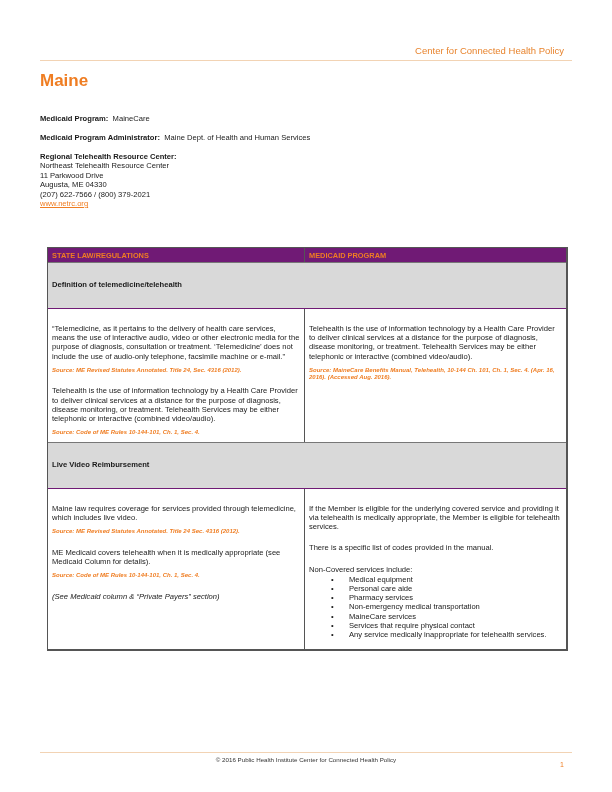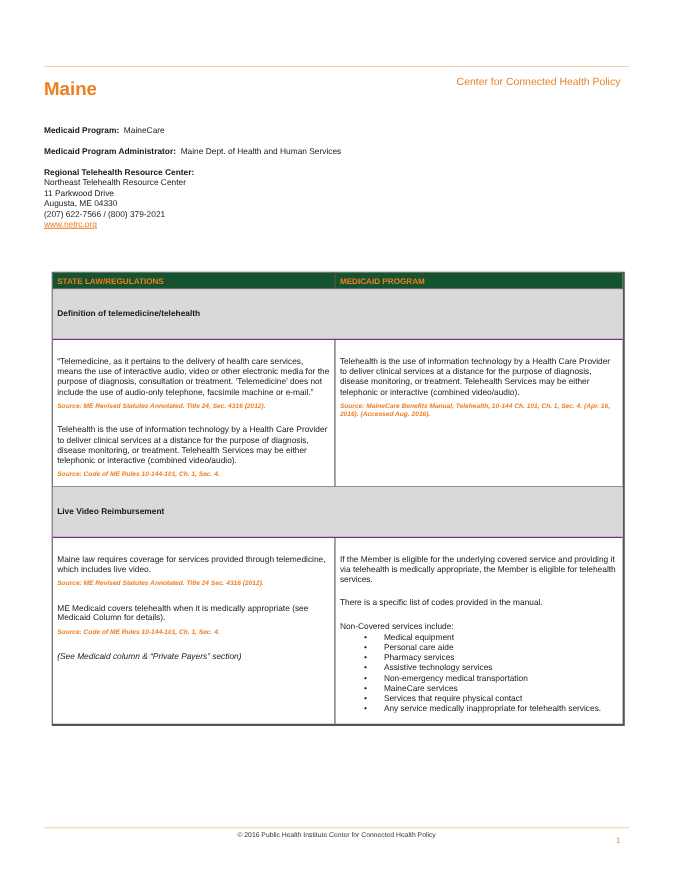--- a/index.html
+++ b/index.html
@@ -2,21 +2,21 @@
 <html><head>
   <meta charset="utf-8">
   <style>
     html, body { margin: 0; padding: 0; background: #ffffff; }
     body {
       width: 612px; height: 792px; position: relative; overflow: hidden;
       font-family: "Liberation Sans", sans-serif; color: #1a1a1a;
     }
     .hdr-text {
       position: absolute; right: 48px; top: 45px;
-      font-size: 9.5px; color: #e8842e; margin-top: 24px;
+      font-size: 9.5px; color: #e8842e;
     }
     .hdr-rule {
       position: absolute; left: 40px; right: 40px; top: 60px;
       height: 0; border-top: 1px solid #f2d3b4;
     }
     .title {
       position: absolute; left: 40px; top: 71px;
       font-size: 17px; font-weight: bold; color: #ef7d22;
       margin: 0;
     }
@@ -25,21 +25,21 @@
     .meta .link { color: #ef7d22; text-decoration: underline; }
     .tbl {
       position: absolute; left: 47px; top: 247px; width: 521px;
       border: 1px solid #555; border-right: 2px solid #555; border-bottom: 2px solid #555;
       box-sizing: border-box;
       font-size: 7.6px; line-height: 9.2px;
     }
     .row { display: flex; }
     .col-l { width: 257px; box-sizing: border-box; border-right: 1px solid #555; padding: 3px 4px; }
     .col-r { flex: 1; box-sizing: border-box; padding: 3px 4px; }
-    .thead { background: #14532d; border-bottom: 1px solid #777; height: 14px; }
+    .thead { background: #701a75; border-bottom: 1px solid #777; height: 14px; }
     .thead .col-l, .thead .col-r {
       color: #ef7d22; font-weight: bold; font-size: 7.4px; padding-top: 3px;
     }
     .section {
       background: #d9d9d9; font-weight: bold; padding: 17px 4px;
       border-bottom: 1px solid #701a75; height: 11px;
     }
     .sec-body { border-bottom: 1px solid #777; }
     .p { margin: 12px 0 6px 0; }
     .src {
@@ -122,21 +122,20 @@
       <p class="p ital">(See Medicaid column &amp; “Private Payers” section)</p>
     </div>
     <div class="col-r">
       <p class="p">If the Member is eligible for the underlying covered service and providing it via telehealth is medically appropriate, the Member is eligible for telehealth services.</p>
       <p class="p">There is a specific list of codes provided in the manual.</p>
       <p class="p" style="margin-bottom:1px;">Non-Covered services include:</p>
       <ul class="bul">
         <li>Medical equipment</li>
         <li>Personal care aide</li>
         <li>Pharmacy services</li>
-        <li>Assistive technology services</li>
         <li>Non-emergency medical transportation</li>
         <li>MaineCare services</li>
         <li>Services that require physical contact</li>
         <li>Any service medically inappropriate for telehealth services.</li>
       </ul>
     </div>
   </div>
 </div>
 
 <div>

